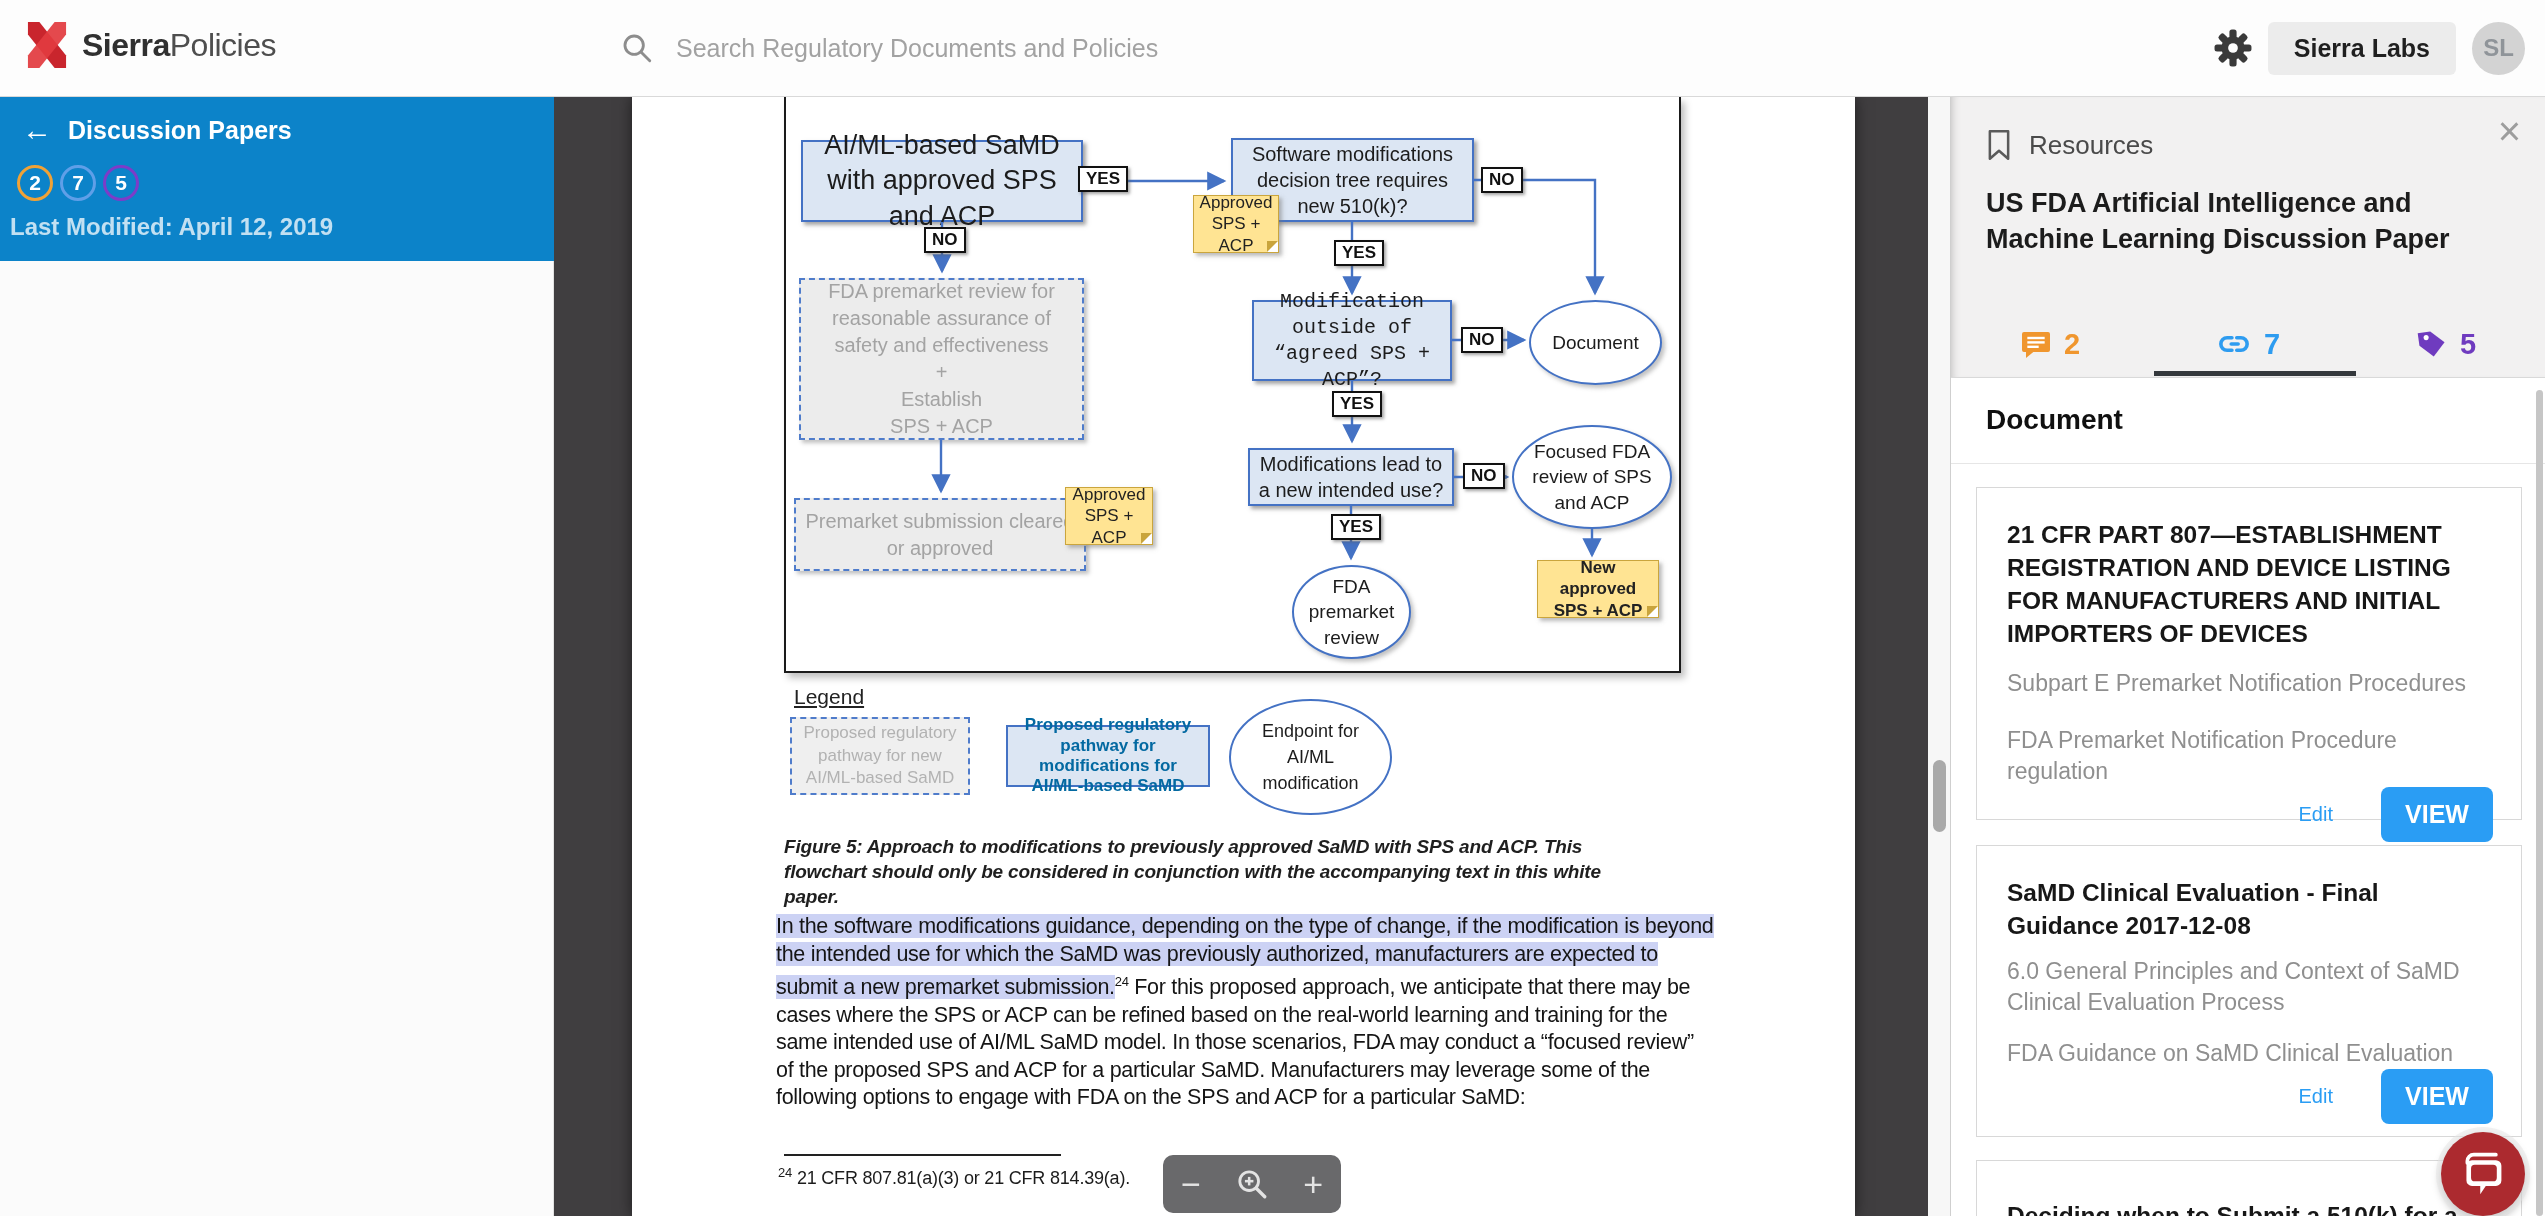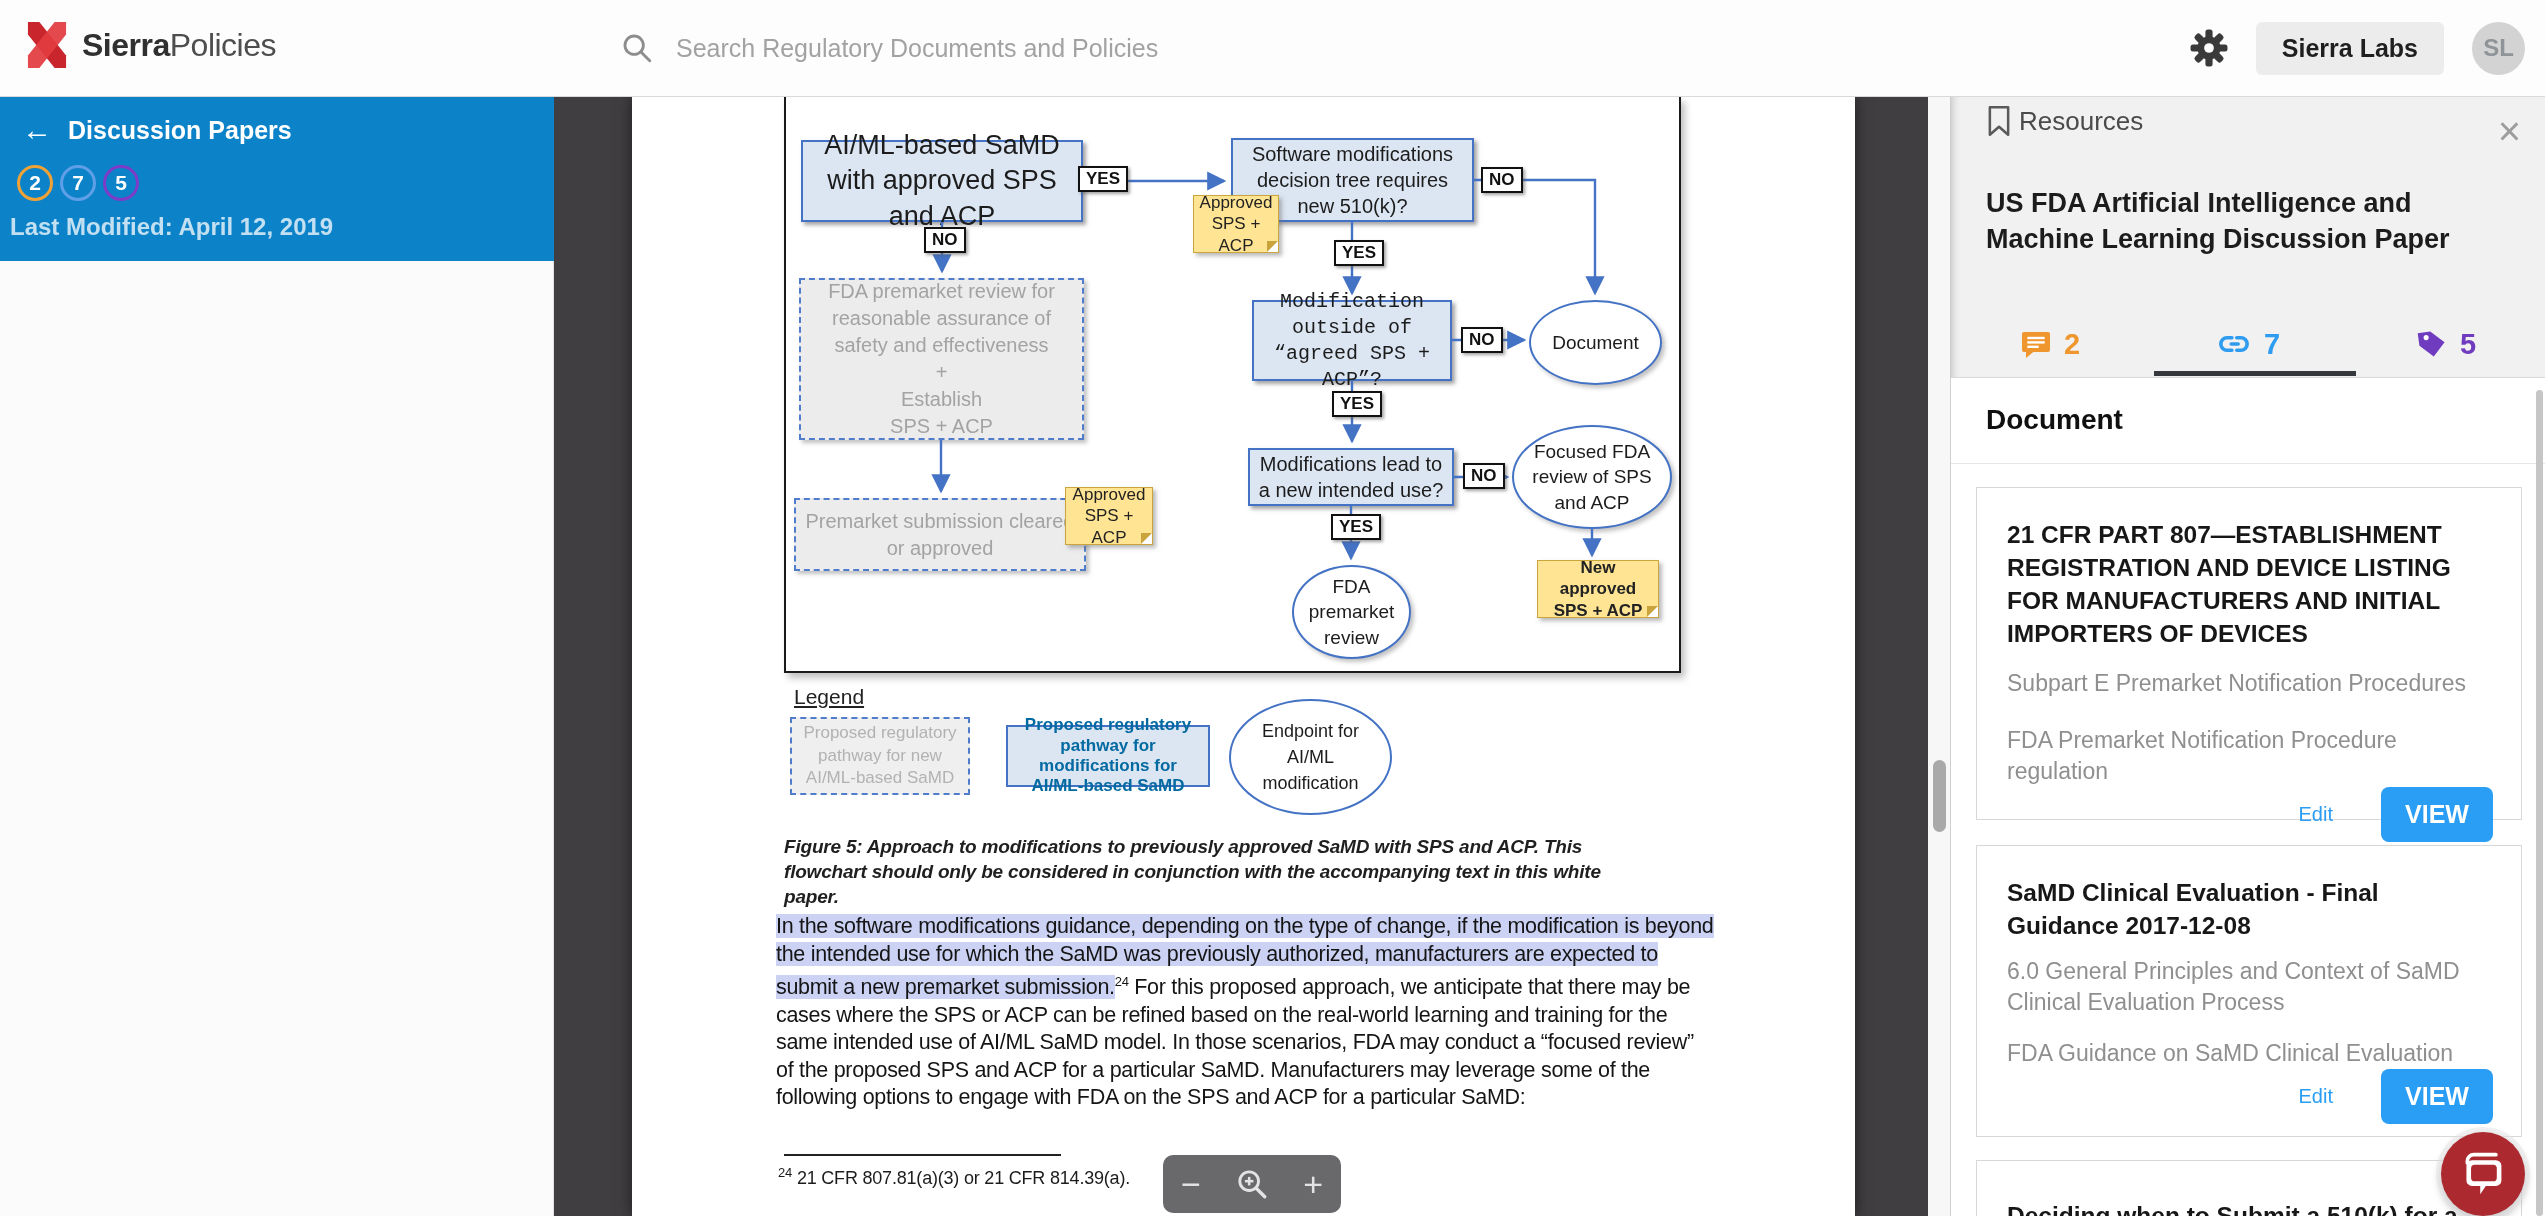--- a/index.html
+++ b/index.html
@@ -11,21 +11,21 @@
   .header { position:absolute; left:0; top:0; width:2545px; height:97px; background:#fdfdfd;
             border-bottom:1px solid #d9d9d9; z-index:30; }
   .brand { position:absolute; left:26px; top:20px; display:flex; align-items:center; }
   .brand-text { margin-left:14px; font-size:32px; letter-spacing:-0.5px; }
   .brand-bold { font-weight:700; color:#303030; }
   .brand-light { font-weight:300; color:#4e4e4e; }
   .search-wrap { position:absolute; left:620px; top:0; height:96px; display:flex; align-items:center; }
   .search-input { border:none; outline:none; background:transparent; font-size:25px; color:#333;
                   width:760px; margin-left:22px; font-family:"Liberation Sans",sans-serif; }
   .search-input::placeholder { color:#a2a2a2; }
-  .header-right { position:absolute; right:20px; top:0; height:96px; display:flex; align-items:center; gap:28px; }
+  .header-right { position:absolute; right:20px; top:0; height:96px; display:flex; align-items:center; gap:16px; }
   .org-btn { background:#ececec; border:none; border-radius:6px; padding:12px 26px; font-size:25px;
              font-weight:600; color:#1f1f1f; cursor:pointer; font-family:"Liberation Sans",sans-serif; }
   .avatar { width:53px; height:53px; border-radius:50%; background:#d3d3d3; color:#8f9499;
             font-weight:700; font-size:24px; display:flex; align-items:center; justify-content:center; }
 
   
   .sidebar { position:absolute; left:0; top:97px; width:554px; height:1119px; background:#fbfbfb;
              border-right:1px solid #e2e2e2; z-index:20; }
   .sidebar-head { position:absolute; left:0; top:0; width:554px; height:164px; background:#0c83c9; color:#fff; }
   .back-row { position:absolute; left:22px; top:18px; display:flex; align-items:center; gap:16px;
@@ -91,21 +91,21 @@
                   border-radius:10px; display:flex; align-items:center; justify-content:space-between;
                   padding:0 18px; z-index:25; }
   .zoom-btn { color:#e3e3e3; font-size:34px; font-weight:400; line-height:1; cursor:pointer;
               background:none; border:none; font-family:"Liberation Sans",sans-serif; }
 
   
   .panel { position:absolute; left:1950px; top:97px; width:595px; height:1119px; background:#fff;
            border-left:1px solid #cfcfcf; z-index:20; }
   .panel-head { position:absolute; left:0; top:0; width:100%; height:281px; background:#f2f1f1;
                 border-bottom:1px solid #d9d9d9; box-shadow:inset 8px 0 10px -8px rgba(0,0,0,.25); }
-  .res-row { position:absolute; left:34px; top:8px; display:flex; align-items:center; gap:6px; }
+  .res-row { position:absolute; left:34px; top:32px; display:flex; align-items:center; gap:16px; }
   .res-label { font-size:26px; color:#4a4a4a; }
   .panel-close { position:absolute; right:24px; top:14px; font-size:40px; color:#9d9d9d; cursor:pointer;
                  line-height:1; background:none; border:none; font-family:"Liberation Sans",sans-serif; }
   .panel-title { position:absolute; left:35px; top:88px; width:530px; font-size:27px; font-weight:700;
                  color:#1c1c1c; line-height:36px; }
   .tabs { position:absolute; left:0; top:214px; width:100%; height:66px; display:flex; }
   .tab { flex:1; display:flex; align-items:center; justify-content:center; gap:12px; cursor:pointer;
          font-size:29px; font-weight:700; position:relative; }
   .tab-underline { position:absolute; left:203px; top:274px; width:202px; height:5px; background:#35393d; }
   .section-head { position:absolute; left:35px; top:307px; font-size:28px; font-weight:700; color:#101010; }

